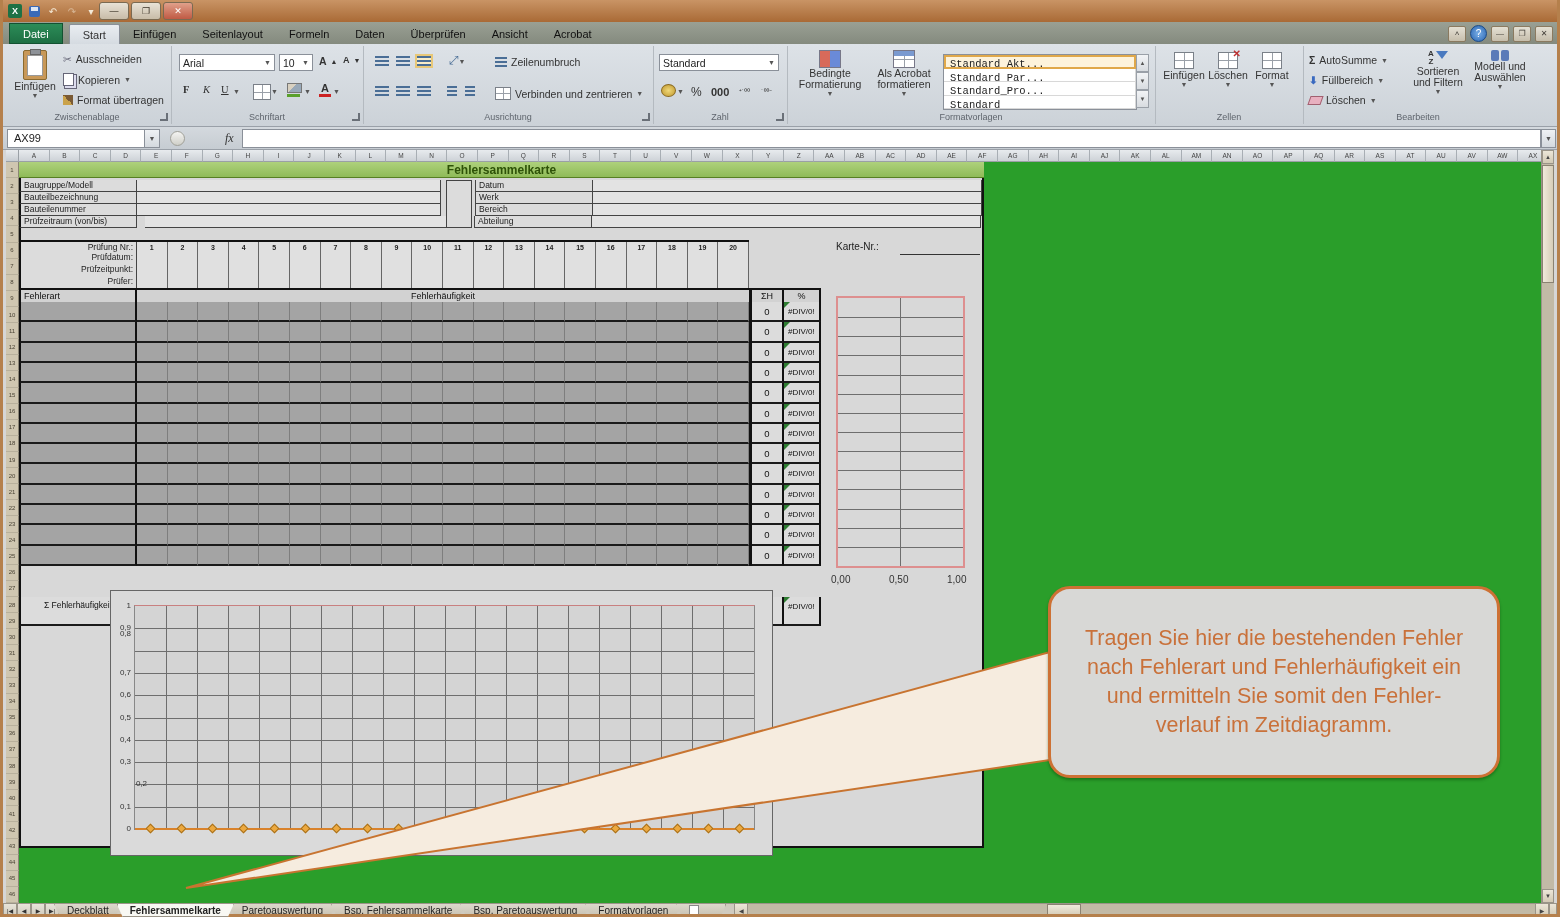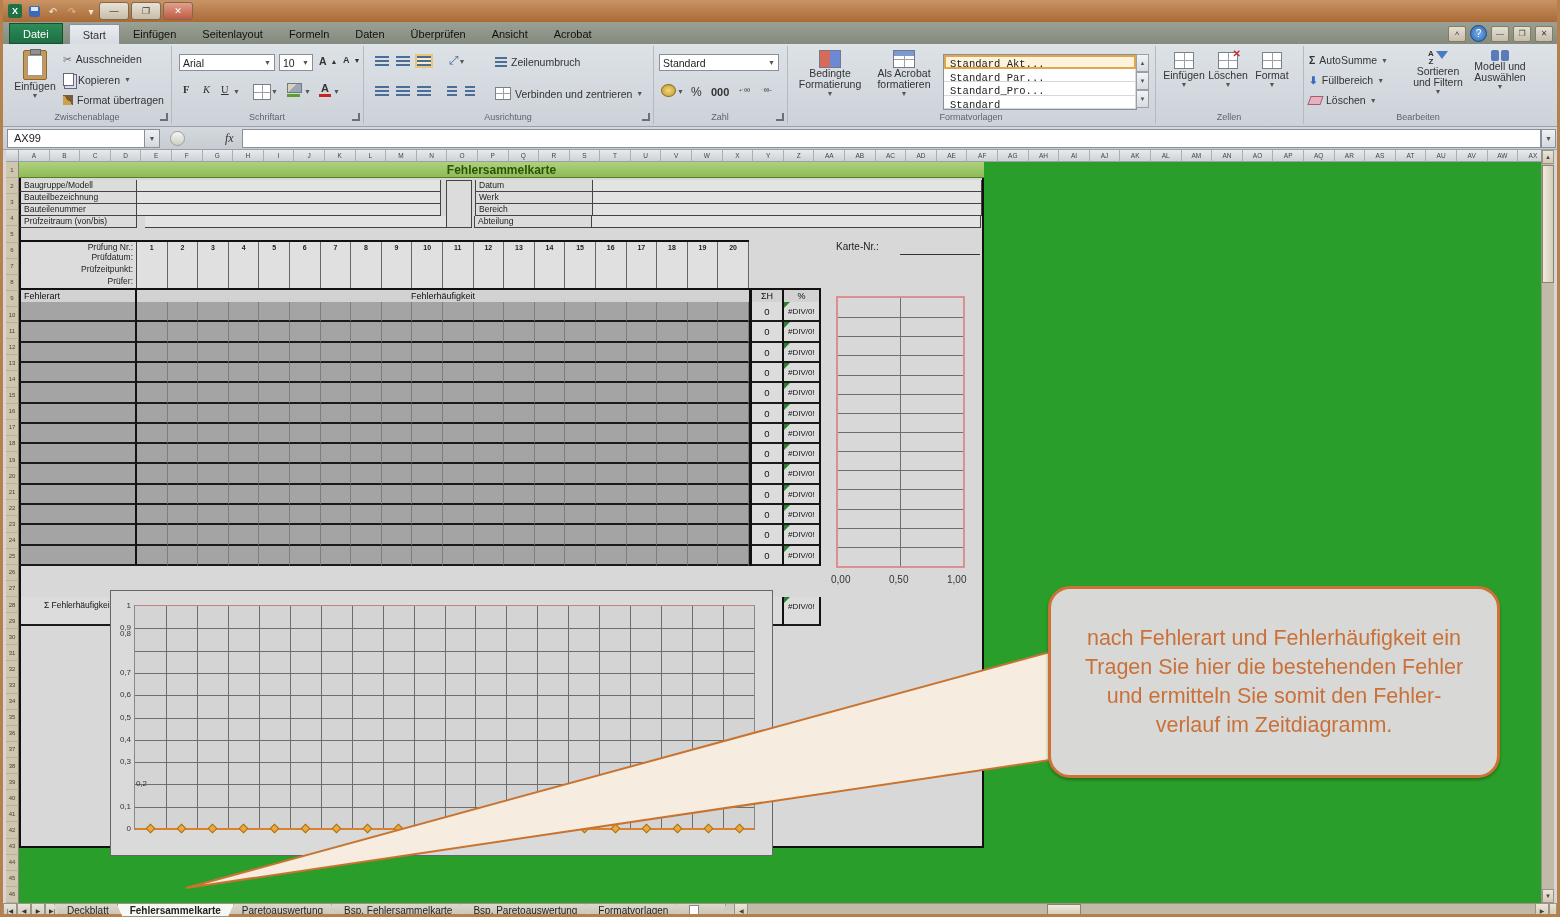--- a/index.html
+++ b/index.html
@@ -1075,22 +1075,22 @@
         <div class="ytick" style="left: 2px; top: 210.7px;">0,1</div>
         <div class="ytick" style="left: 2px; top: 233px;">0</div>
       </div>
 
   </div>
 
   <svg id="leader" viewBox="0 0 1560 917">
     <polygon points="1047,652 1047,760 183,888" fill="#f6ecdf" stroke="#c87430" stroke-width="2"></polygon>
   </svg>
   <div id="callout">
+    <div class="cline">Tragen Sie hier die bestehenden Fehler</div>
     <div class="cline">nach Fehlerart und Fehlerhäufigkeit ein</div>
-    <div class="cline">Tragen Sie hier die bestehenden Fehler</div>
     <div class="cline">und ermitteln Sie somit den Fehler-</div>
     <div class="cline">verlauf im Zeitdiagramm.</div>
   </div>
 
   <div id="tabbar">
     <div class="navb">|◀</div>
     <div class="navb">◀</div>
     <div class="navb">▶</div>
     <div class="navb">▶|</div>
     <div id="sheettabs" style="display:flex;">

